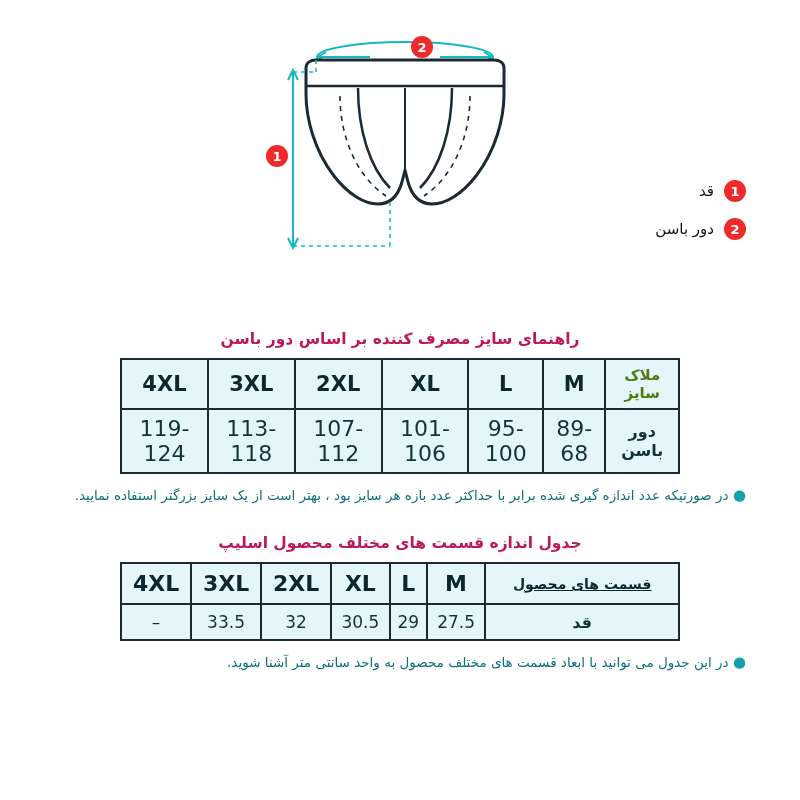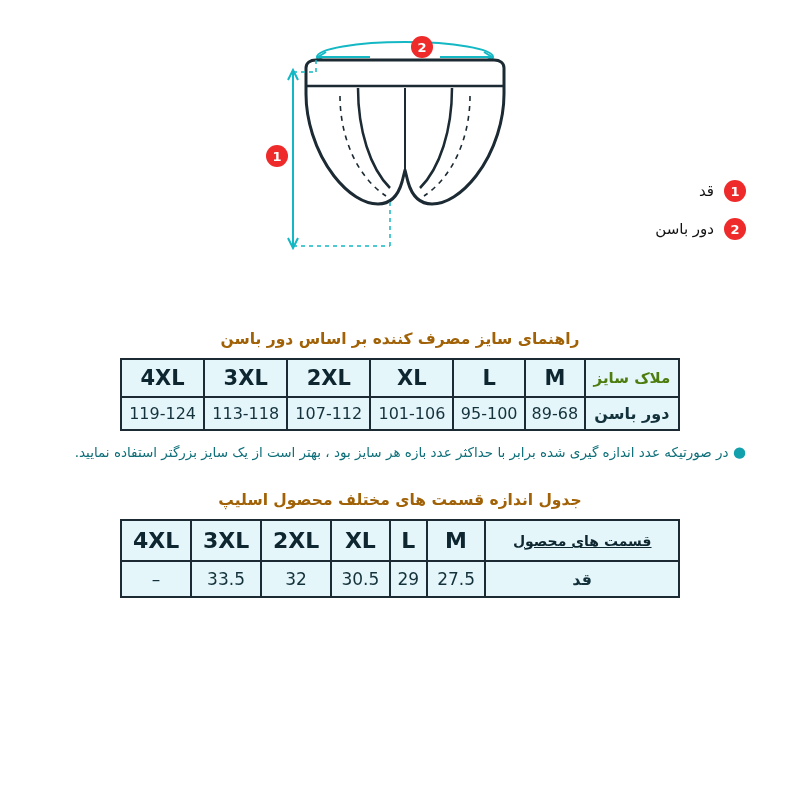--- a/index.html
+++ b/index.html
@@ -74,21 +74,21 @@
   .section {
     width: 800px;
     box-sizing: border-box;
     padding: 0 20px;
   }
   .section-title {
     text-align: center;
     font-size: 15.5px;
     font-weight: bold;
     direction: rtl;
-    color: #a16207;
+    color: #be185d;
     margin: 0 0 10px 0;
   }
   table {
     border-collapse: collapse;
     margin: 0 auto;
     direction: rtl;
   }
   .size-table {
     width: 560px;
   }
@@ -105,21 +105,21 @@
     font-weight: bold;
     font-size: 15px;
     color: #4d7c0f;
   }
   .size-table td.col-head {
     font-weight: bold;
     font-size: 21px;
     color: #0d2630;
   }
   .size-table td.val {
-    font-size: 16px;
+    font-size: 22px;
   }
   .size-table td.label-col {
     font-weight: bold;
     font-size: 16px;
   }
 
   
   .parts-table {
     width: 560px;
   }
@@ -284,13 +284,19 @@
       <td>27.5</td>
       <td>29</td>
       <td>30.5</td>
       <td>32</td>
       <td>33.5</td>
       <td>–</td>
     </tr>
   </tbody>
     </table>
 
+  <div class="notes">
+    <div class="note-line">
+      <span class="bullet">●</span>
+      <span>در این جدول می توانید با ابعاد قسمت های مختلف محصول به واحد سانتی متر آشنا شوید.</span>
+    </div>
+  </div>
 </div>
 
 </body></html>

